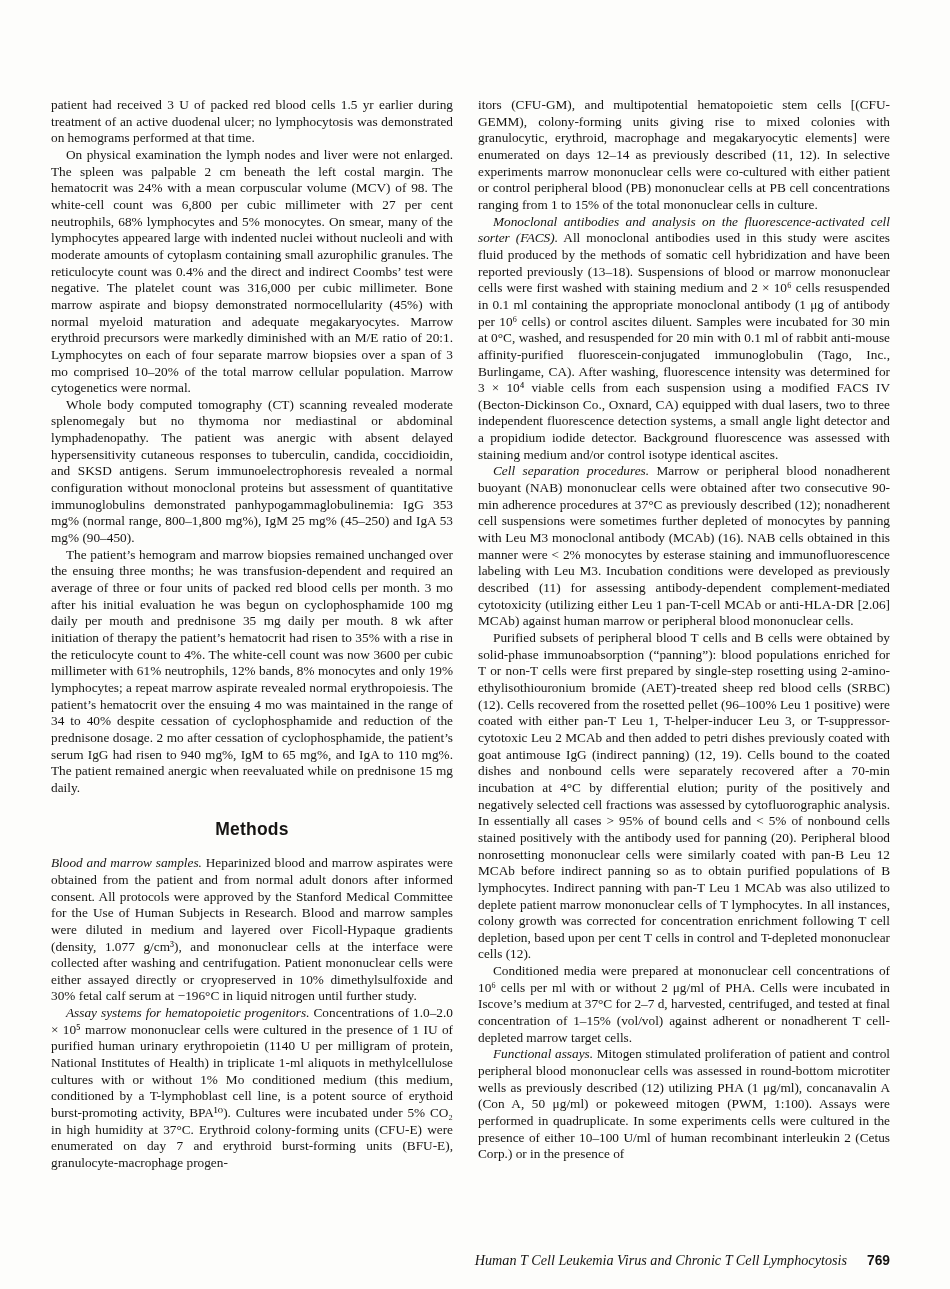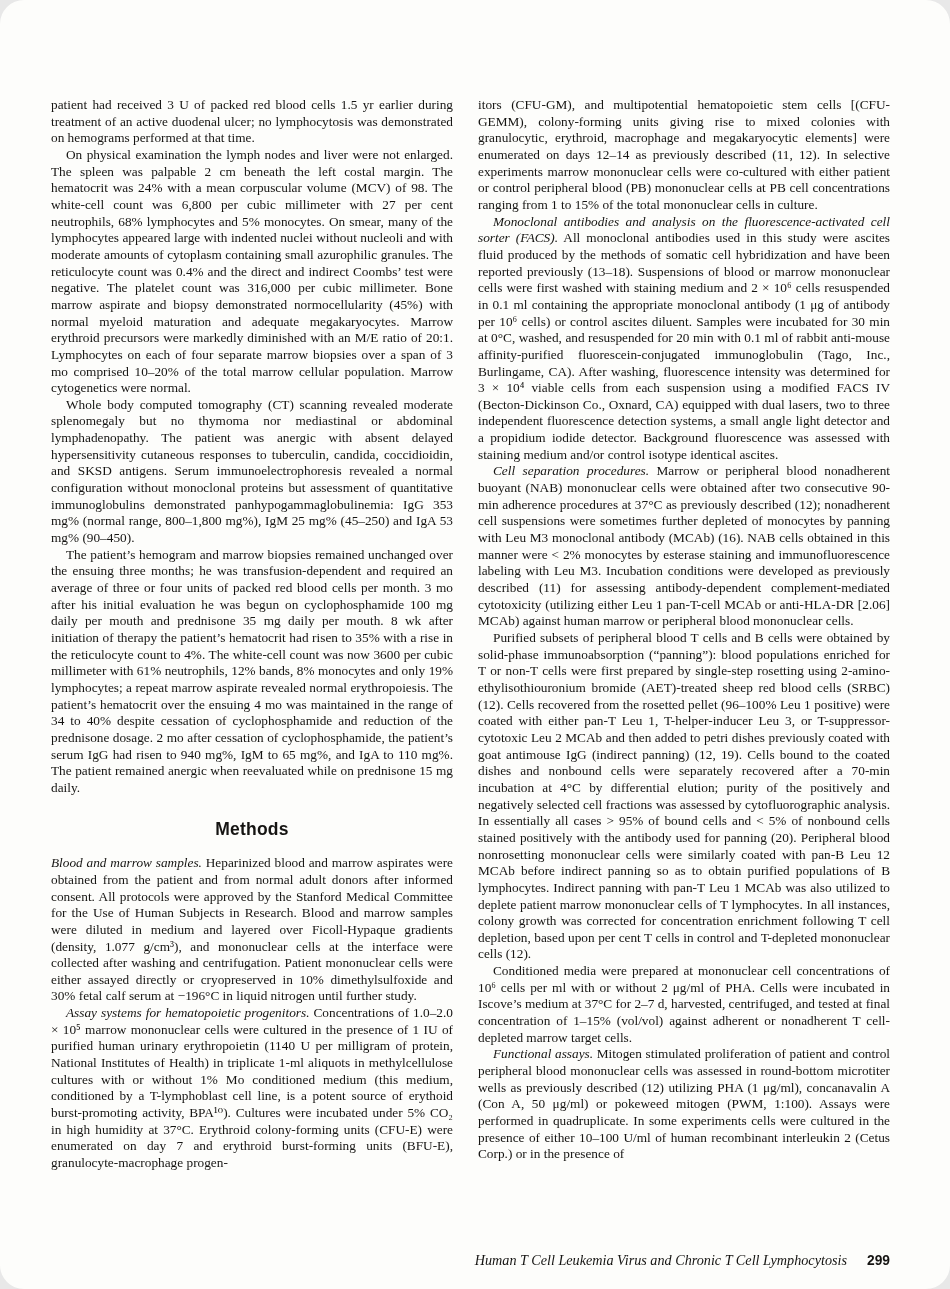--- a/index.html
+++ b/index.html
@@ -8,21 +8,20 @@
     background: #e8e8e8;
   }
   .page {
     position: relative;
     width: 950px;
     height: 1289px;
     background: #fdfdfb;
     overflow: hidden;
     font-family: "Liberation Serif", "DejaVu Serif", serif;
     color: #151412;
-    border-radius: 24px;
   }
   .content {
     position: absolute;
     top: 97px;
     left: 51px;
     display: flex;
     gap: 25px;
   }
   .col {
     font-size: 13.3px;
@@ -88,15 +87,15 @@
       <p class="para indent"><span class="lead">Monoclonal antibodies and analysis on the fluorescence-activated cell sorter (FACS).</span><span> All monoclonal antibodies used in this study were ascites fluid produced by the methods of somatic cell hybridization and have been reported previously (13–18). Suspensions of blood or marrow mononuclear cells were first washed with staining medium and 2 × 10⁶ cells resuspended in 0.1 ml containing the appropriate monoclonal antibody (1 μg of antibody per 10⁶ cells) or control ascites diluent. Samples were incubated for 30 min at 0°C, washed, and resuspended for 20 min with 0.1 ml of rabbit anti-mouse affinity-purified fluorescein-conjugated immunoglobulin (Tago, Inc., Burlingame, CA). After washing, fluorescence intensity was determined for 3 × 10⁴ viable cells from each suspension using a modified FACS IV (Becton-Dickinson Co., Oxnard, CA) equipped with dual lasers, two to three independent fluorescence detection systems, a small angle light detector and a propidium iodide detector. Background fluorescence was assessed with staining medium and/or control isotype identical ascites.</span></p>
       <p class="para indent"><span class="lead">Cell separation procedures.</span><span> Marrow or peripheral blood nonadherent buoyant (NAB) mononuclear cells were obtained after two consecutive 90-min adherence procedures at 37°C as previously described (12); nonadherent cell suspensions were sometimes further depleted of monocytes by panning with Leu M3 monoclonal antibody (MCAb) (16). NAB cells obtained in this manner were &lt; 2% monocytes by esterase staining and immunofluorescence labeling with Leu M3. Incubation conditions were developed as previously described (11) for assessing antibody-dependent complement-mediated cytotoxicity (utilizing either Leu 1 pan-T-cell MCAb or anti-HLA-DR [2.06] MCAb) against human marrow or peripheral blood mononuclear cells.</span></p>
       <p class="para indent"><span>Purified subsets of peripheral blood T cells and B cells were obtained by solid-phase immunoabsorption (“panning”): blood populations enriched for T or non-T cells were first prepared by single-step rosetting using 2-amino-ethylisothiouronium bromide (AET)-treated sheep red blood cells (SRBC) (12). Cells recovered from the rosetted pellet (96–100% Leu 1 positive) were coated with either pan-T Leu 1, T-helper-inducer Leu 3, or T-suppressor-cytotoxic Leu 2 MCAb and then added to petri dishes previously coated with goat antimouse IgG (indirect panning) (12, 19). Cells bound to the coated dishes and nonbound cells were separately recovered after a 70-min incubation at 4°C by differential elution; purity of the positively and negatively selected cell fractions was assessed by cytofluorographic analysis. In essentially all cases &gt; 95% of bound cells and &lt; 5% of nonbound cells stained positively with the antibody used for panning (20). Peripheral blood nonrosetting mononuclear cells were similarly coated with pan-B Leu 12 MCAb before indirect panning so as to obtain purified populations of B lymphocytes. Indirect panning with pan-T Leu 1 MCAb was also utilized to deplete patient marrow mononuclear cells of T lymphocytes. In all instances, colony growth was corrected for concentration enrichment following T cell depletion, based upon per cent T cells in control and T-depleted mononuclear cells (12).</span></p>
       <p class="para indent"><span>Conditioned media were prepared at mononuclear cell concentrations of 10⁶ cells per ml with or without 2 μg/ml of PHA. Cells were incubated in Iscove’s medium at 37°C for 2–7 d, harvested, centrifuged, and tested at final concentration of 1–15% (vol/vol) against adherent or nonadherent T cell-depleted marrow target cells.</span></p>
       <p class="para indent"><span class="lead">Functional assays.</span><span> Mitogen stimulated proliferation of patient and control peripheral blood mononuclear cells was assessed in round-bottom microtiter wells as previously described (12) utilizing PHA (1 μg/ml), concanavalin A (Con A, 50 μg/ml) or pokeweed mitogen (PWM, 1:100). Assays were performed in quadruplicate. In some experiments cells were cultured in the presence of either 10–100 U/ml of human recombinant interleukin 2 (Cetus Corp.) or in the presence of</span></p>
     </div>
 
   </div>
 
   <div class="footer">
-    <span class="running-title">Human T Cell Leukemia Virus and Chronic T Cell Lymphocytosis</span><span class="page-number">299</span>
+    <span class="running-title">Human T Cell Leukemia Virus and Chronic T Cell Lymphocytosis</span><span class="page-number">769</span>
   </div>
 </div>
 
 </body></html>

